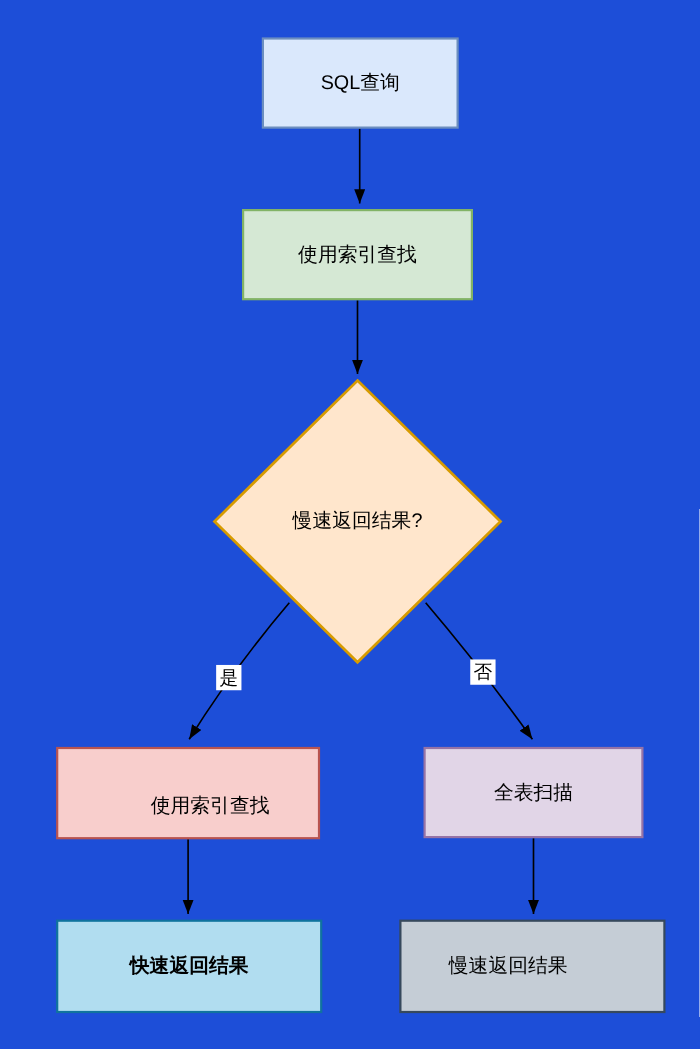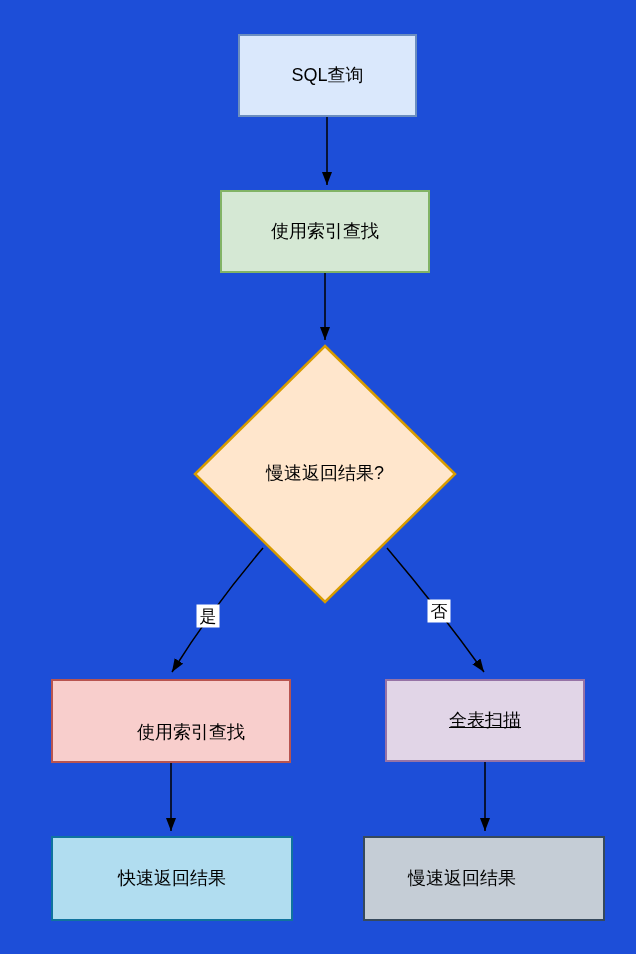--- a/index.html
+++ b/index.html
@@ -66,23 +66,23 @@
   </svg>
 
   <div class="node-label" style="left:239px; top:35px; width:177px; height:81px;">SQL查询</div>
 
   <div class="node-label" style="left:221px; top:191px; width:208px; height:81px;">使用索引查找</div>
 
   <div class="node-label" style="left:195px; top:454px; width:260px; height:40px;">慢速返回结果?</div>
 
   <div class="node-label" style="left:52px; top:692px; width:278px; height:82px;">使用索引查找</div>
 
-  <div class="node-label" style="left:386px; top:680px; width:198px; height:81px;text-decoration:underline;">全表扫描</div>
+  <div class="node-label" style="left:386px; top:680px; width:198px; height:81px;">全表扫描</div>
 
-  <div class="node-label" style="left:52px; top:837px; width:240px; height:83px;">快速返回结果</div>
+  <div class="node-label" style="left:52px; top:837px; width:240px; height:83px;font-weight:bold;">快速返回结果</div>
 
   <div class="node-label" style="left:342px; top:837px; width:240px; height:83px;">慢速返回结果</div>
 
   <div class="edge-label" style="left:208px; top:616px;">是</div>
 
   <div class="edge-label" style="left:439px; top:611px;">否</div>
 
 </div>
 
 </body></html>

